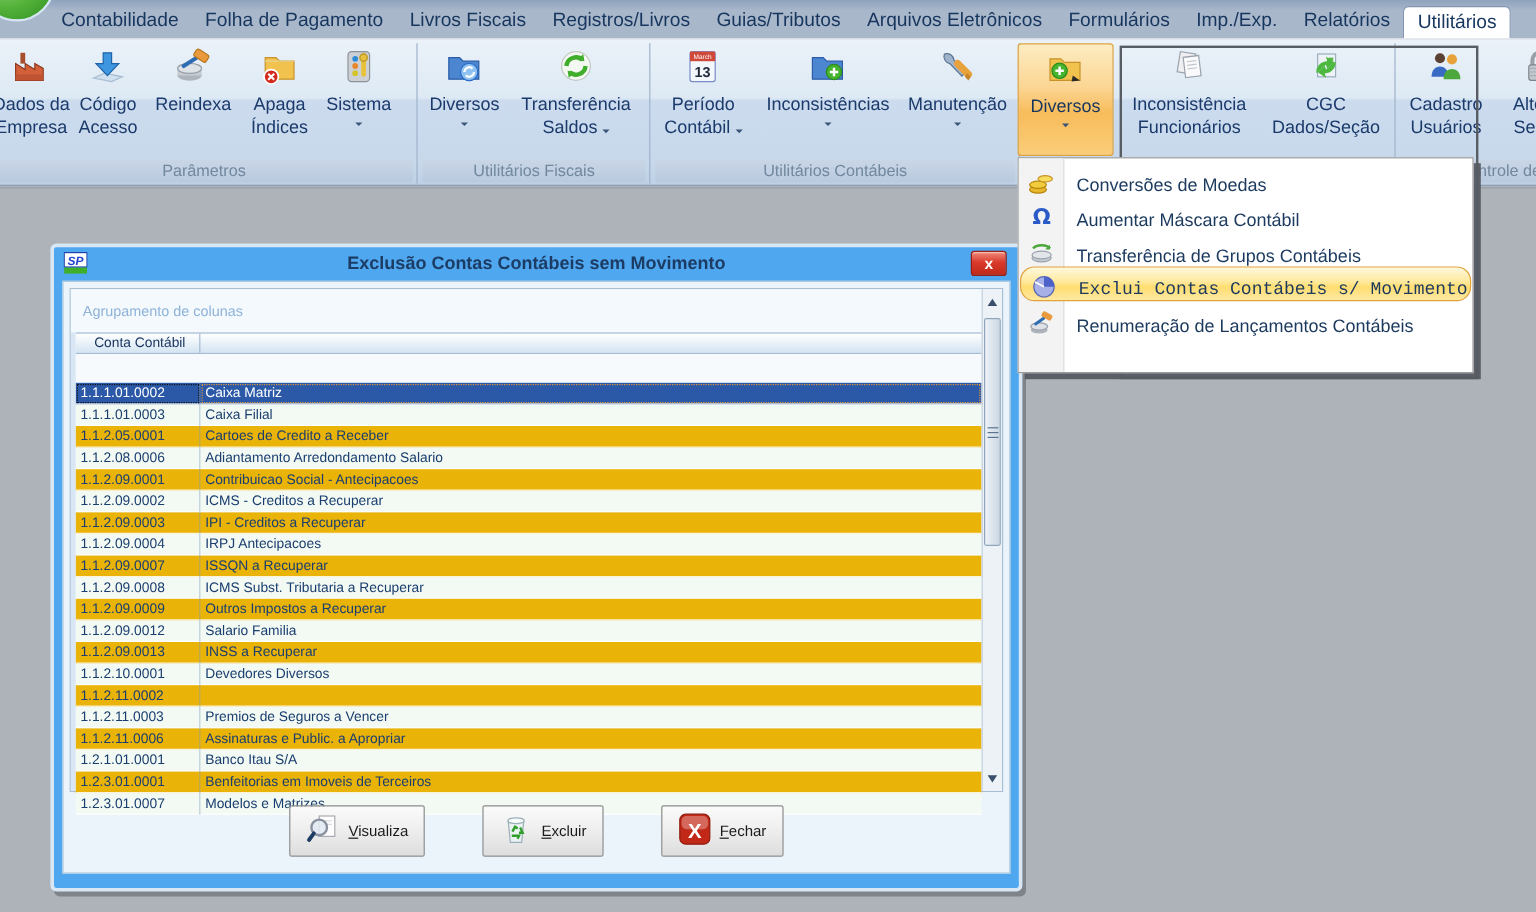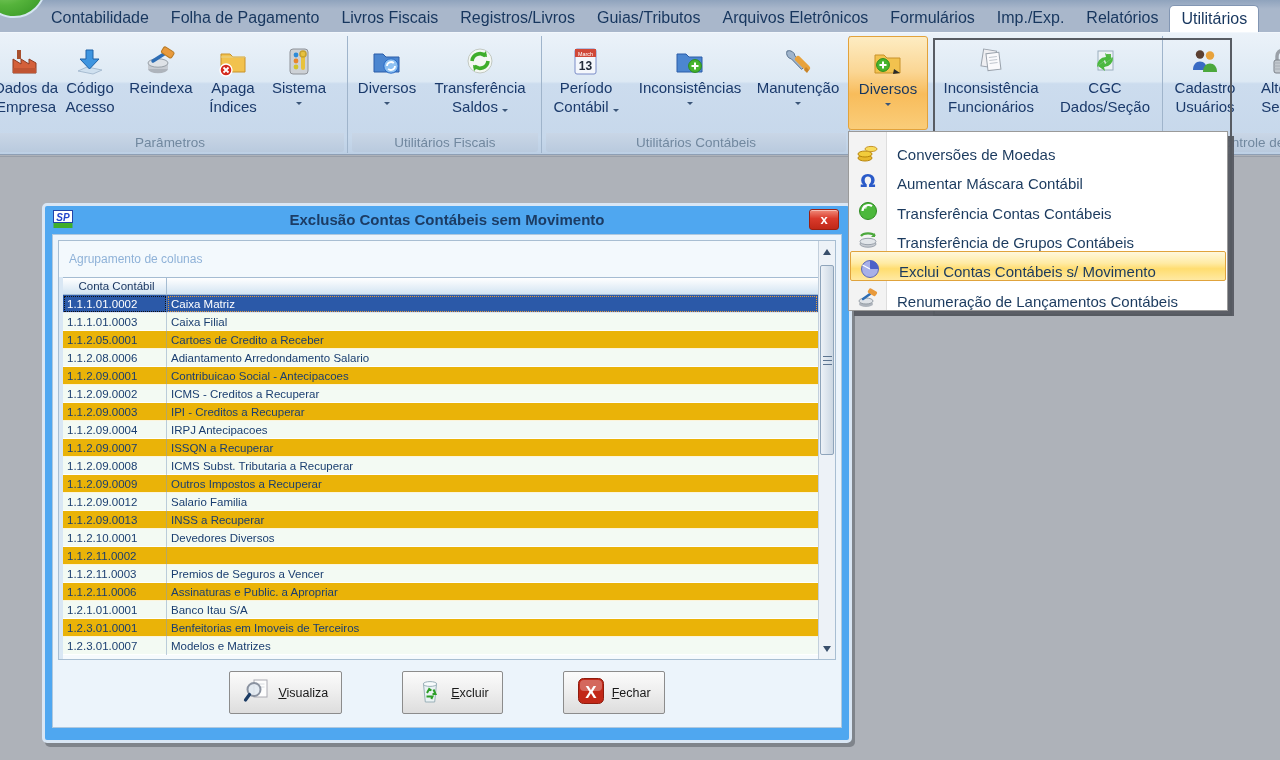--- a/index.html
+++ b/index.html
@@ -31,21 +31,21 @@
   }
   
   .ribbon {
     position:absolute; left:0; top:32px; width:1280px; height:123px;
     background:linear-gradient(#EBF2F9, #DDE9F4 40%, #CCDCEE 42%, #C7D8EB 86%, #BDD0E5);
     border-top:1px solid #F2F7FC; border-bottom:1px solid #8E9FB5;
   }
   .rb-group { position:absolute; top:3px; height:117px; border-right:1px solid #9FB4CB; }
   .rb-btns { display:flex; height:97px; }
   .rb-btn { display:flex; flex-direction:column; align-items:center; padding-top:4px; cursor:default; }
-  .rb-icon { width:34px; height:38px; display:flex; align-items:flex-end; justify-content:center; }
+  .rb-icon { width:34px; height:38px; display:flex; align-items:flex-start; justify-content:center; }
   .rb-line { font-size:15px; line-height:19px; color:#1B3A6B; white-space:nowrap; text-align:center; }
   .caret-down {
     display:inline-block; width:0; height:0;
     border:3.5px solid transparent; border-top-color:#3A5578; border-bottom-width:0;
   }
   .rb-caret-below { margin-top:5px; }
   .rb-line .caret-down { margin-left:4px; }
   .rb-footer {
     position:absolute; left:2px; right:3px; bottom:1px; height:19px;
     background:linear-gradient(#C9D6E6,#B9CADE); border-radius:0 0 3px 3px;
@@ -69,21 +69,21 @@
     position:absolute; left:848px; top:131px; width:380px; height:180px;
     background:#fff; border:1px solid #9A9A9A; z-index:10;
     box-shadow:6px 5px 0 rgba(86,90,97,0.95); padding-top:1px;
   }
   .menu-gutter { position:absolute; left:0; top:0; bottom:0; width:38px; background:#F3F3F3; border-right:1px solid #DEDEDE; }
   .menu-item { position:relative; height:29.5px; display:flex; align-items:flex-end; z-index:1; cursor:default; }
   .mi-icon { width:38px; display:flex; justify-content:center; flex:0 0 38px; }
   .mi-label { margin-left:10px; font-size:15px; color:#1B3A5E; white-space:nowrap; }
   .menu-item.hl {
     background:linear-gradient(#FFF8DC, #FFEBA4 40%, #FFDD70 60%, #FFE9A2);
-    border:1px solid #E0A33C; border-radius:2px; margin:0 1px;
+    border:1px solid #E0A33C; border-radius:12px; margin:0 1px;font-family:Liberation Mono, monospace;
   }
   
   .workspace { position:absolute; left:0; top:156px; width:1280px; height:604px; background:#AEB2B9; border-top:1px solid #989EA8; }
   
   .dialog {
     position:absolute; left:42px; top:203px; width:810px; height:540px; z-index:2;
     background:#4FA7F0; border:3px solid #D9E6F4; border-radius:5px;
     box-shadow:3px 4px 0 rgba(90,95,102,0.55);
   }
   .titlebar { position:relative; height:28px; }
@@ -118,41 +118,41 @@
     background:linear-gradient(#FFFFFF, #D3E4F2);
     font-size:11.5px; color:#16325E;
   }
   .th { padding-left:4px; line-height:16px; border-right:1px solid #A5BCD2; white-space:nowrap;text-align:center; }
   .th.conta { width:104px; }
   .th.desc { flex:1; border-right:none; }
   .tbody { margin-left:4px; margin-right:17px; }
   .trow { display:flex; height:18px; font-size:11.5px; color:#1A3E70; box-shadow:inset 0 -1px 0 rgba(255,255,255,.85); cursor:default; }
   .trow.blue { background:#eab308; }
   .trow.white { background:#F3FAF3; }
-  .trow.selected { background:#2B59A8; color:#fff; }
+  .trow.selected { background:#2B59A8; color:#fff;margin-top:24px; }
   .td { line-height:18px; padding-left:4px; white-space:nowrap; overflow:hidden; }
   .td.conta { width:104px; border-right:1px solid rgba(130,158,192,.5); }
   .td.desc { flex:1; }
   .trow.selected .td.conta { outline:1px dotted #111; outline-offset:-2px; }
   .trow.selected .td.desc  { outline:1px dotted #E09A3E; outline-offset:-2px; }
   
   .vscroll { position:absolute; right:0; top:0; bottom:0; width:17px; background:#EDF2F7; border-left:1px solid #C2CFDC; }
   .sb-btn { position:absolute; left:1px; right:1px; height:15px; display:flex; align-items:center; justify-content:center; cursor:default; }
   .sb-btn.up { top:3px; } .sb-btn.down { bottom:3px; }
   .tri-up { width:0; height:0; border:4.5px solid transparent; border-bottom:6px solid #394F6B; border-top-width:0; }
   .tri-dn { width:0; height:0; border:4.5px solid transparent; border-top:6px solid #394F6B; border-bottom-width:0; }
   .sb-thumb {
     position:absolute; left:1px; right:1px; top:24px; height:190px;
     background:linear-gradient(90deg,#EDF2F7,#CBD7E3); border:1px solid #8FA5BB; border-radius:2px;
     display:flex; align-items:center; justify-content:center; cursor:default;
   }
   .grip { width:9px; height:9px; border-top:1px solid #5C7490; border-bottom:1px solid #5C7490; }
   .grip i { display:block; height:0; border-top:1px solid #5C7490; margin-top:3px; }
   
-  .btnrow { position:absolute; left:0; right:0; top:436px; display:flex; justify-content:center; gap:60px; }
+  .btnrow { position:absolute; left:0; right:0; top:436px; display:flex; justify-content:center; gap:48px; }
   .dlg-btn {
     height:43px; display:flex; align-items:center; gap:7px; padding:0 13px;
     background:linear-gradient(#FBFBFB, #EFEFEF 45%, #DDDDDD);
     border:1px solid #8C8C8C; border-radius:2px;
     font-size:12.5px; color:#1A1A1A; font-family:"Liberation Sans",sans-serif; cursor:default;
   }
 </style>
 </head>
 <body>
 
@@ -388,30 +388,20 @@
       </span>
       <span class="mi-label">Conversões de Moedas</span>
     </div>
     <div class="menu-item">
       <span class="mi-icon">
         <svg width="22" height="22">
           <text x="11" y="17" text-anchor="middle" font-size="18" font-weight="bold" fill="#2A5AC8" font-family="DejaVu Sans,sans-serif">Ω</text>
         </svg>
       </span>
       <span class="mi-label">Aumentar Máscara Contábil</span>
-    </div>
-    <div class="menu-item">
-      <span class="mi-icon">
-        <svg width="22" height="22">
-          <circle cx="11" cy="11" r="8.5" fill="#4CB83C" stroke="#2E8C22"></circle>
-          <path d="M5.5 11a6 6 0 019.5-4.8" stroke="#fff" stroke-width="2.2" fill="none"></path>
-          <circle cx="8" cy="7" r="2" fill="rgba(255,255,255,.55)"></circle>
-        </svg>
-      </span>
-      <span class="mi-label">Transferência Contas Contábeis</span>
     </div>
     <div class="menu-item">
       <span class="mi-icon">
         <svg width="22" height="22">
           <ellipse cx="11" cy="15" rx="8" ry="3.2" fill="#C8CCD2" stroke="#9AA2AC"></ellipse>
           <ellipse cx="11" cy="12.5" rx="8" ry="3.2" fill="#E2E6EA" stroke="#9AA2AC"></ellipse>
           <path d="M4 7c2.5-3.5 11.5-3.5 14 0" stroke="#4CA83C" stroke-width="2.2" fill="none"></path>
           <path d="M18 4v4h-4z" fill="#4CA83C"></path>
         </svg>
       </span>

